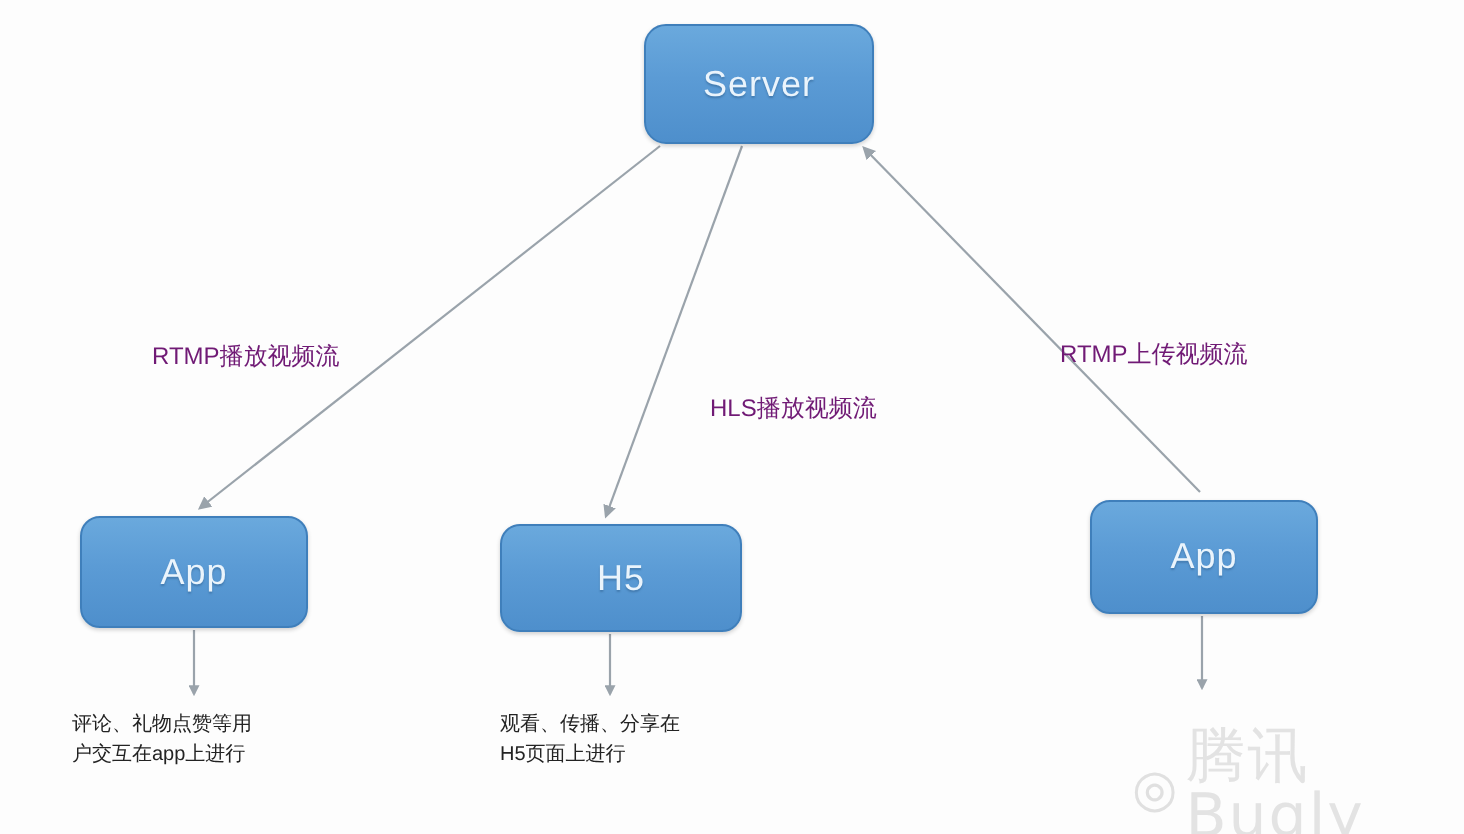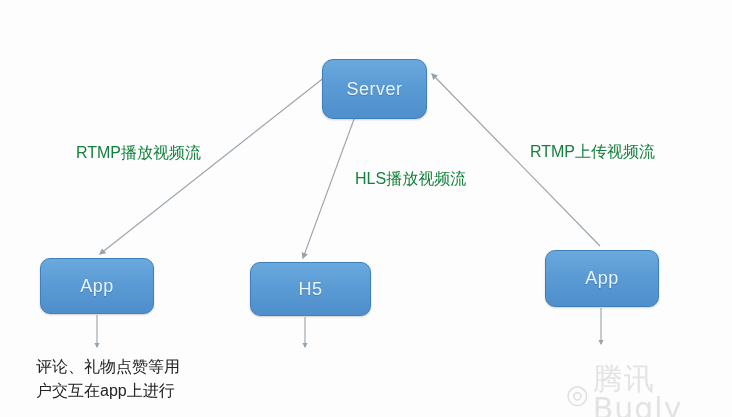--- a/index.html
+++ b/index.html
@@ -41,49 +41,49 @@
     font-size: 18px;
     letter-spacing: 0.5px;
     z-index: 3;
   }
   .node-label {
     color: #eaf4fc;
     font-weight: 400;
     text-shadow: 0 1px 1px rgba(30,70,110,0.35);
   }
   #node-server {
-    left: 322px; top: 12px; width: 105px; height: 60px;
+    left: 322px; top: 12px; width: 115px; height: 60px;
     border-radius: 11px;
-    margin-top: 47px;
   }
   #node-app-left {
     left: 40px; top: 258px; width: 114px; height: 56px;
   }
   #node-h5 {
     left: 250px; top: 262px; width: 121px; height: 54px;
   }
   #node-app-right {
     left: 545px; top: 250px; width: 114px; height: 57px;
   }
   .edge-label {
     position: absolute;
-    color: #15803d;
-    font-size: 16px;
+    color: #701a75;
+    font-size: 12px;
     line-height: 1.35;
     white-space: nowrap;
     z-index: 4;
     font-family: "Liberation Sans", "DejaVu Sans", sans-serif;
+    margin-top: 28px;
   }
   #label-rtmp-play { left: 76px; top: 142px; }
   #label-hls-play   { left: 355px; top: 168px; }
   #label-rtmp-upload{ left: 530px; top: 141px; }
   .note {
     position: absolute;
     color: #232323;
-    font-size: 16px;
+    font-size: 10px;
     line-height: 1.5;
     z-index: 4;
     white-space: pre-line;
   }
   #note-app-left  { left: 36px;  top: 355px; width: 150px; }
   #note-h5        { left: 250px; top: 355px; width: 160px; }
   #note-app-right { left: 528px; top: 352px; width: 170px; }
   #watermark {
     position: absolute;
     left: 566px;
@@ -152,20 +152,22 @@
 
   <div class="edge-label" id="label-rtmp-play">RTMP播放视频流</div>
 
   <div class="edge-label" id="label-rtmp-upload">RTMP上传视频流</div>
 
   <div class="edge-label" id="label-hls-play">HLS播放视频流</div>
 
   <div class="note" id="note-app-left">评论、礼物点赞等用
 户交互在app上进行</div>
 
+  <div class="note" id="note-h5">观看、传播、分享在
+H5页面上进行</div>
 
 
   <div id="watermark">
     <span class="wm-mark">◎</span>
     <span class="wm-text">腾讯Bugly</span>
   </div>
 
 </div>
 
 </body></html>

